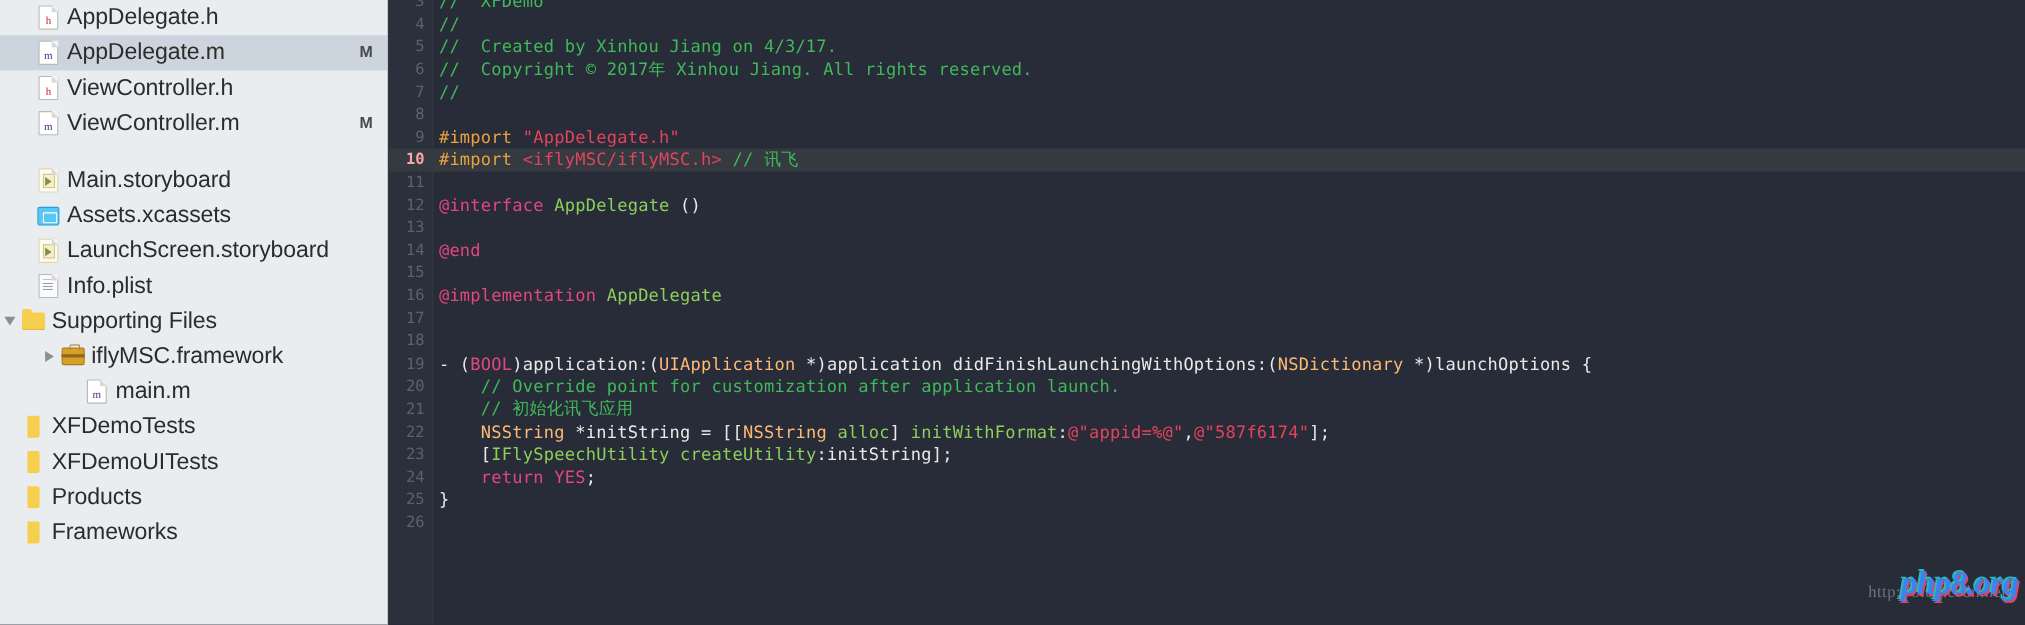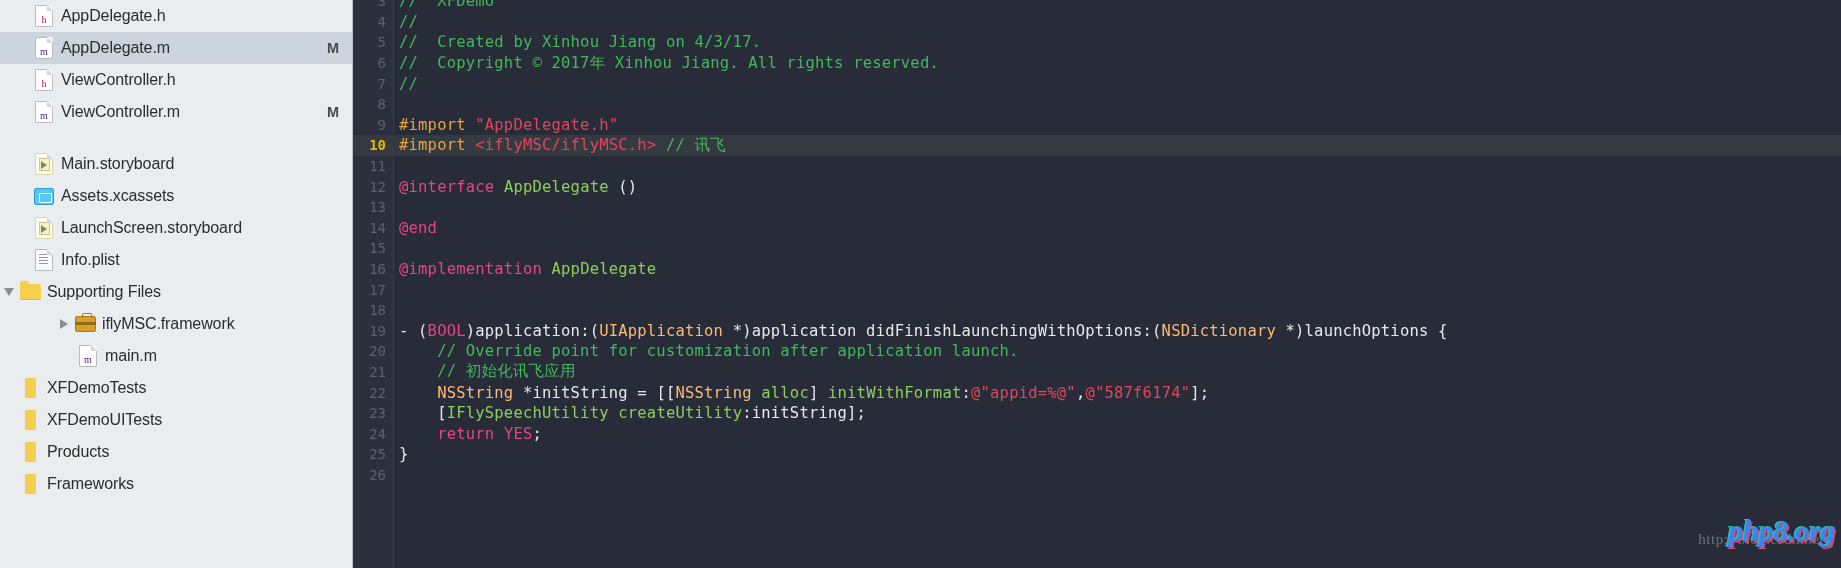--- a/index.html
+++ b/index.html
@@ -56,21 +56,21 @@
   }
   .icon-slot {
     width: 24px;
     flex: 0 0 24px;
     display: flex;
     align-items: center;
     justify-content: center;
     margin-right: 5px;
   }
   .nav-label {
-    font-size: 16px;
+    font-size: 21px;
     color: #2c2c2c;
     letter-spacing: -0.1px;
     font-family: "Liberation Sans", sans-serif;
   }
   .badge-m {
     position: absolute;
     right: 14px;
     font-size: 14.5px;
     font-weight: bold;
     color: #4a4a4a;
@@ -233,21 +233,21 @@
   .crow.highlight { background: #353a41; }
   .lineno {
     width: 40px;
     flex: 0 0 40px;
     text-align: right;
     padding-right: 7px;
     font-family: "DejaVu Sans Mono", monospace;
     font-size: 14px;
     color: #5a6170;
   }
-  .crow.highlight .lineno { color: #eab308; font-weight: bold; }
+  .crow.highlight .lineno { color: #fca5a5; font-weight: bold; }
   .ctext {
     padding-left: 6px;
     font-family: "DejaVu Sans Mono", monospace;
     font-size: 15.5px;
     letter-spacing: 0.2px;
     color: #e6e6e6;
   }
   .t-comment { color: #41b85a; }
   .t-pre     { color: #e8a33d; }
   .t-str     { color: #e2445c; }
@@ -368,21 +368,21 @@
         </div>
         <div class="nav-row">
           <span class="disclosure">
             <span class="tri-down"></span>
           </span>
           <span class="icon-slot">
             <span class="ic-folder"></span>
           </span>
           <span class="nav-label">Supporting Files</span>
         </div>
-        <div class="nav-row" style="padding-left: 55px; align-items: center;">
+        <div class="nav-row" style="padding-left: 36px; align-items: center;">
           <span class="disclosure">
             <span class="tri-right"></span>
           </span>
           <span class="icon-slot">
             <span class="ic-framework"></span>
           </span>
           <span class="nav-label">iflyMSC.framework</span>
         </div>
         <div class="nav-row" style="padding-left: 58px;">
           <span class="disclosure"></span>

